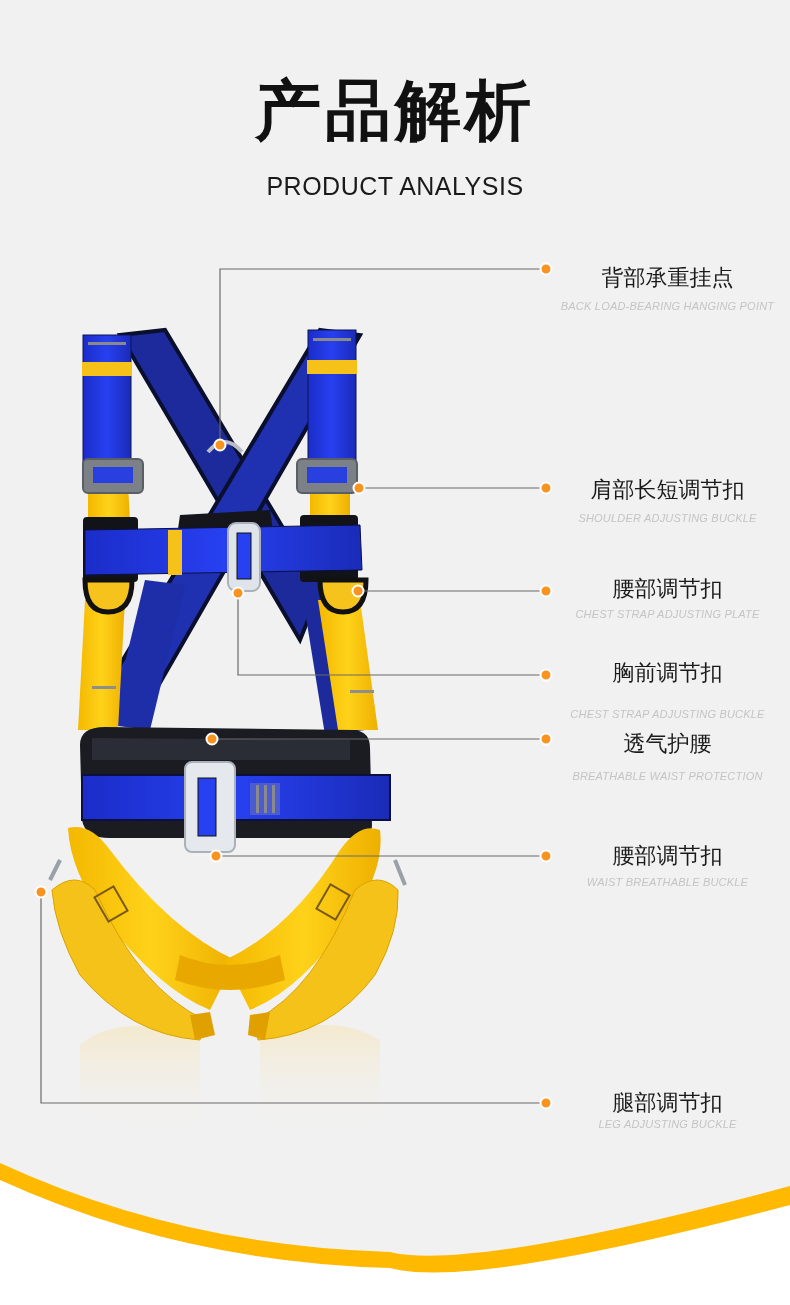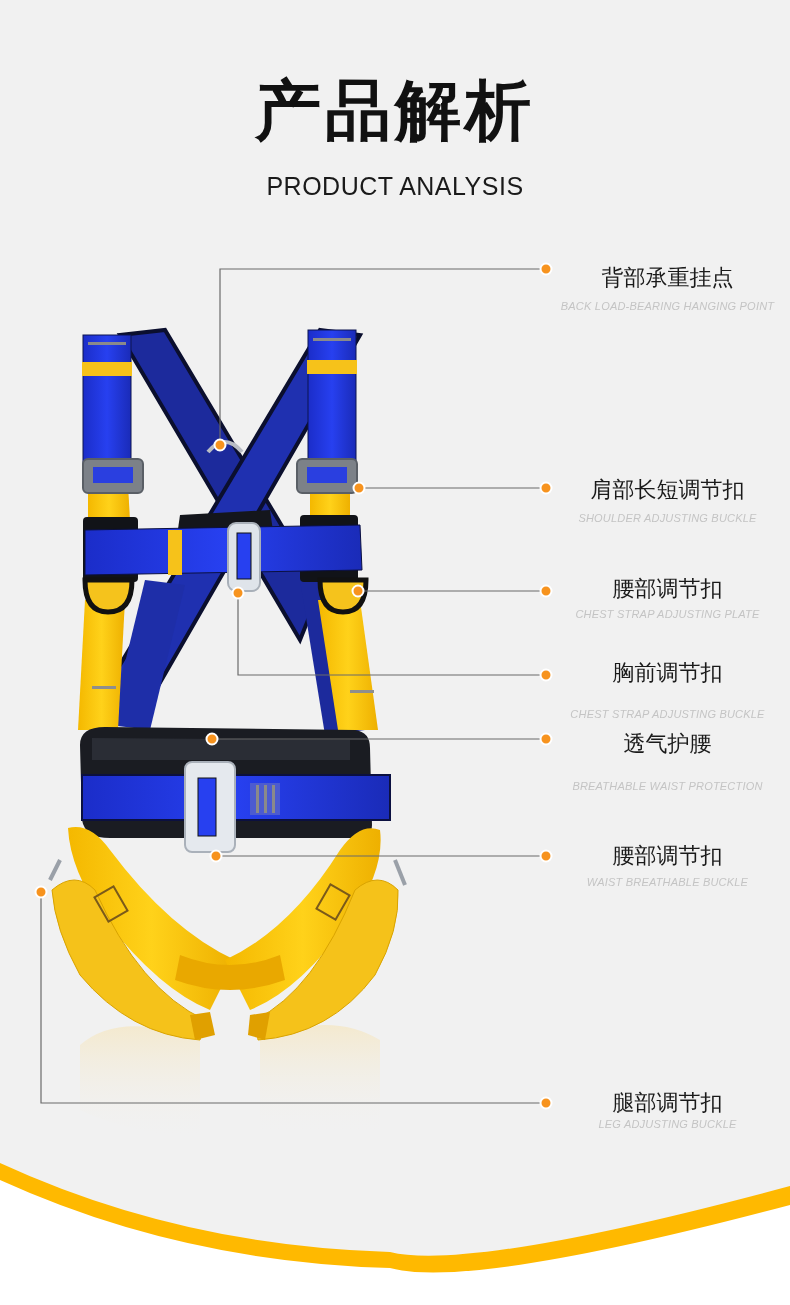--- a/index.html
+++ b/index.html
@@ -153,21 +153,21 @@
 <div class="label" style="top:576px">
   <div class="cn">腰部调节扣</div>
   <div class="en" style="margin-top:5px">CHEST STRAP ADJUSTING PLATE</div>
 </div>
 <div class="label" style="top:660px">
   <div class="cn">胸前调节扣</div>
   <div class="en" style="margin-top:21px">CHEST STRAP ADJUSTING BUCKLE</div>
 </div>
 <div class="label" style="top:731px">
   <div class="cn">透气护腰</div>
-  <div class="en" style="margin-top:22px">BREATHABLE WAIST PROTECTION</div>
+  <div class="en" style="margin-top:12px">BREATHABLE WAIST PROTECTION</div>
 </div>
 <div class="label" style="top:843px">
   <div class="cn">腰部调节扣</div>
   <div class="en" style="margin-top:6px">WAIST BREATHABLE BUCKLE</div>
 </div>
 <div class="label" style="top:1090px">
   <div class="cn">腿部调节扣</div>
   <div class="en" style="margin-top:1px">LEG ADJUSTING BUCKLE</div>
 </div>
 

